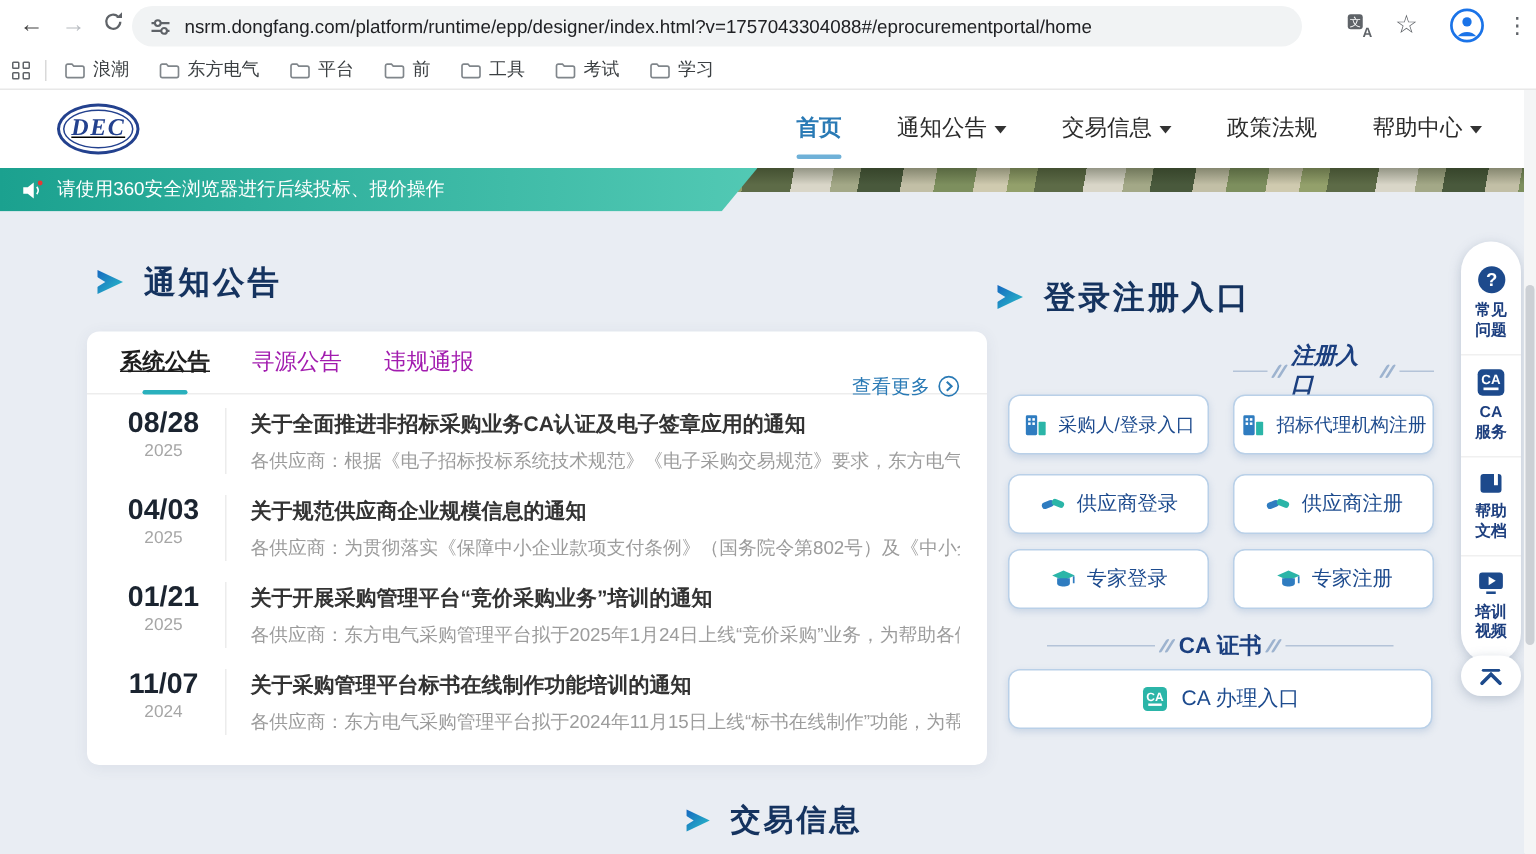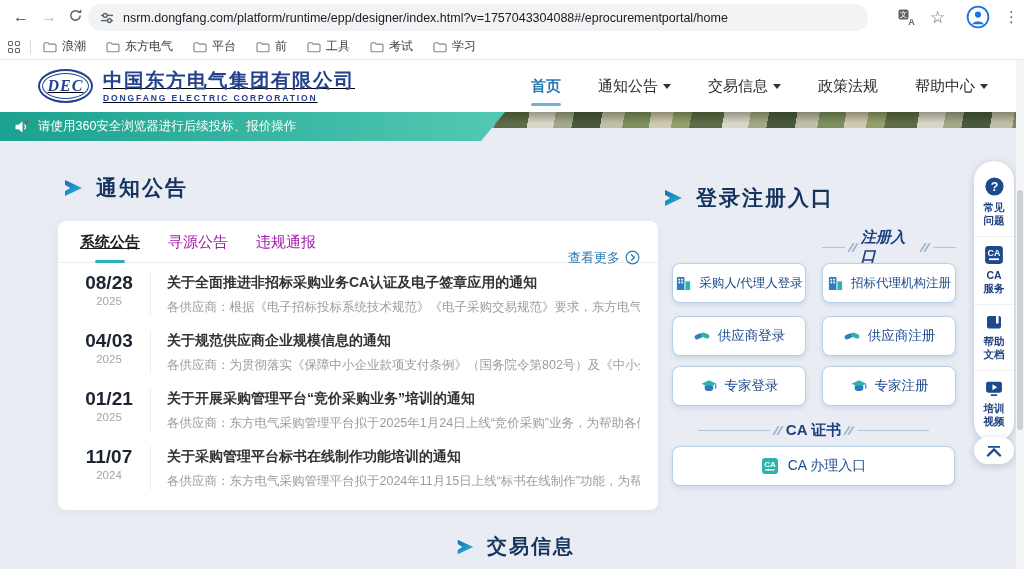--- a/index.html
+++ b/index.html
@@ -214,24 +214,20 @@
         </svg>
       <span>学习</span>
     </div>
   </div>
 
   
   <div id="site-header">
     <div id="logo-wrap">
       <div class="oval">
         <span class="dec">DEC</span>
-      </div>
-      <div>
-        <div class="cn">中国东方电气集团有限公司</div>
-        <div class="en">DONGFANG ELECTRIC CORPORATION</div>
       </div>
     </div>
     <div id="main-nav">
       <div class="nav-item active">
           <span>首页</span>
         </div>
       <div class="nav-item">
           <span>通知公告</span>
           <span class="caret"></span>
         </div>
@@ -350,21 +346,21 @@
 
   <div class="lbtn" style="left:672px;top:263px;">
     <svg width="17" height="17" viewBox="0 0 18 18">
       <rect x="2" y="2" width="8" height="14" rx="1" fill="#2f7cc0"></rect>
       <rect x="3.6" y="4" width="1.8" height="1.8" fill="#fff"></rect>
         <rect x="6.6" y="4" width="1.8" height="1.8" fill="#fff"></rect>
       <rect x="3.6" y="7" width="1.8" height="1.8" fill="#fff"></rect>
         <rect x="6.6" y="7" width="1.8" height="1.8" fill="#fff"></rect>
       <rect x="11" y="6.5" width="5" height="9.5" rx="0.6" fill="#2bb5a8"></rect>
     </svg>
-    <span style="font-size:12.5px;">采购人/代理人登录</span>
+    <span style="font-size:12.5px;">采购人/登录入口</span>
   </div>
   <div class="lbtn" style="left:822px;top:263px;">
     <svg width="17" height="17" viewBox="0 0 18 18">
       <rect x="2" y="2" width="8" height="14" rx="1" fill="#2f7cc0"></rect>
       <rect x="3.6" y="4" width="1.8" height="1.8" fill="#fff"></rect>
         <rect x="6.6" y="4" width="1.8" height="1.8" fill="#fff"></rect>
       <rect x="3.6" y="7" width="1.8" height="1.8" fill="#fff"></rect>
         <rect x="6.6" y="7" width="1.8" height="1.8" fill="#fff"></rect>
       <rect x="11" y="6.5" width="5" height="9.5" rx="0.6" fill="#2bb5a8"></rect>
     </svg>

